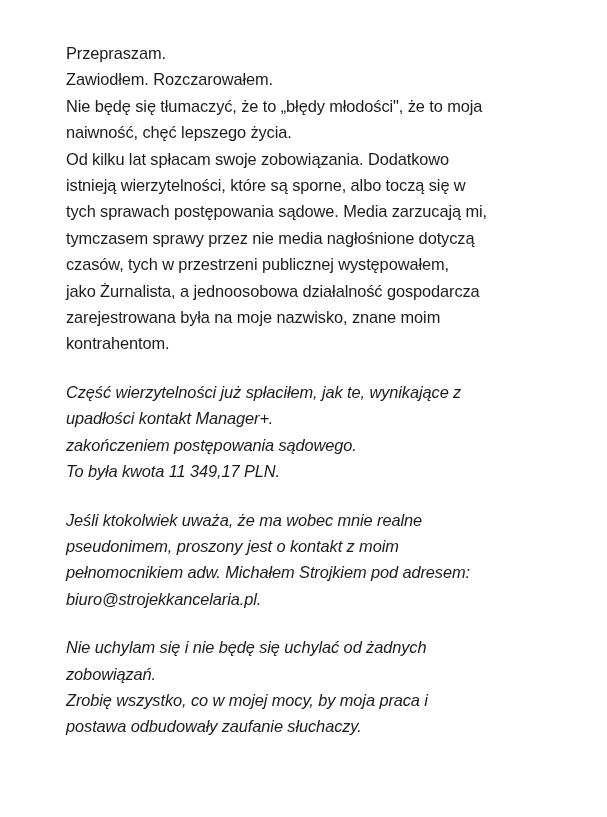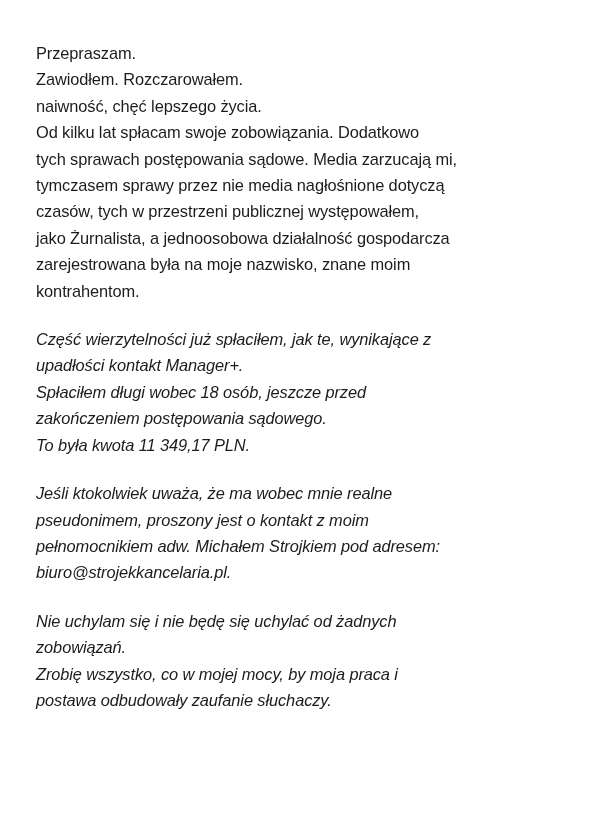--- a/index.html
+++ b/index.html
@@ -13,21 +13,21 @@
     background: #ffffff;
     font-family: "Liberation Sans", sans-serif;
     color: #1c1c1c;
     overflow: hidden;
   }
   #statement-page {
     width: 607px;
     height: 817px;
     background: #ffffff;
     box-sizing: border-box;
-    padding: 40px 56px 0 36px;
+    padding: 40px 56px 0 66px;
   }
   .statement-body {
     font-size: 16.4px;
     line-height: 26.4px;
     letter-spacing: -0.1px;
     color: #1c1c1c;
     -webkit-font-smoothing: antialiased;
   }
   .paragraph {
     margin: 0;
@@ -44,34 +44,35 @@
 </style>
 </head>
 <body>
 
 <div id="statement-page">
   <article class="statement-body">
 
     <p class="paragraph">
       <span class="line">Przepraszam.</span>
       <span class="line">Zawiodłem. Rozczarowałem.</span>
+      <span class="line">Nie będę się tłumaczyć, że to „błędy młodości", że to moja</span>
       <span class="line">naiwność, chęć lepszego życia.</span>
       <span class="line">Od kilku lat spłacam swoje zobowiązania. Dodatkowo</span>
+      <span class="line">istnieją wierzytelności, które są sporne, albo toczą się w</span>
       <span class="line">tych sprawach postępowania sądowe. Media zarzucają mi,</span>
       <span class="line">tymczasem sprawy przez nie media nagłośnione dotyczą</span>
       <span class="line">czasów, tych w przestrzeni publicznej występowałem,</span>
       <span class="line">jako Żurnalista, a jednoosobowa działalność gospodarcza</span>
       <span class="line">zarejestrowana była na moje nazwisko, znane moim</span>
       <span class="line">kontrahentom.</span>
     </p>
 
     <p class="paragraph">
       <span class="line">Część wierzytelności już spłaciłem, jak te, wynikające z</span>
       <span class="line">upadłości kontakt Manager+.</span>
-      <span class="line">Spłaciłem długi wobec 18 osób, jeszcze przed</span>
       <span class="line">zakończeniem postępowania sądowego.</span>
       <span class="line">To była kwota 11 349,17 PLN.</span>
     </p>
 
     <p class="paragraph">
       <span class="line">Jeśli ktokolwiek uważa, że ma wobec mnie realne</span>
       <span class="line">pseudonimem, proszony jest o kontakt z moim</span>
       <span class="line">pełnomocnikiem adw. Michałem Strojkiem pod adresem:</span>
       <span class="line">biuro@strojekkancelaria.pl.</span>
     </p>

